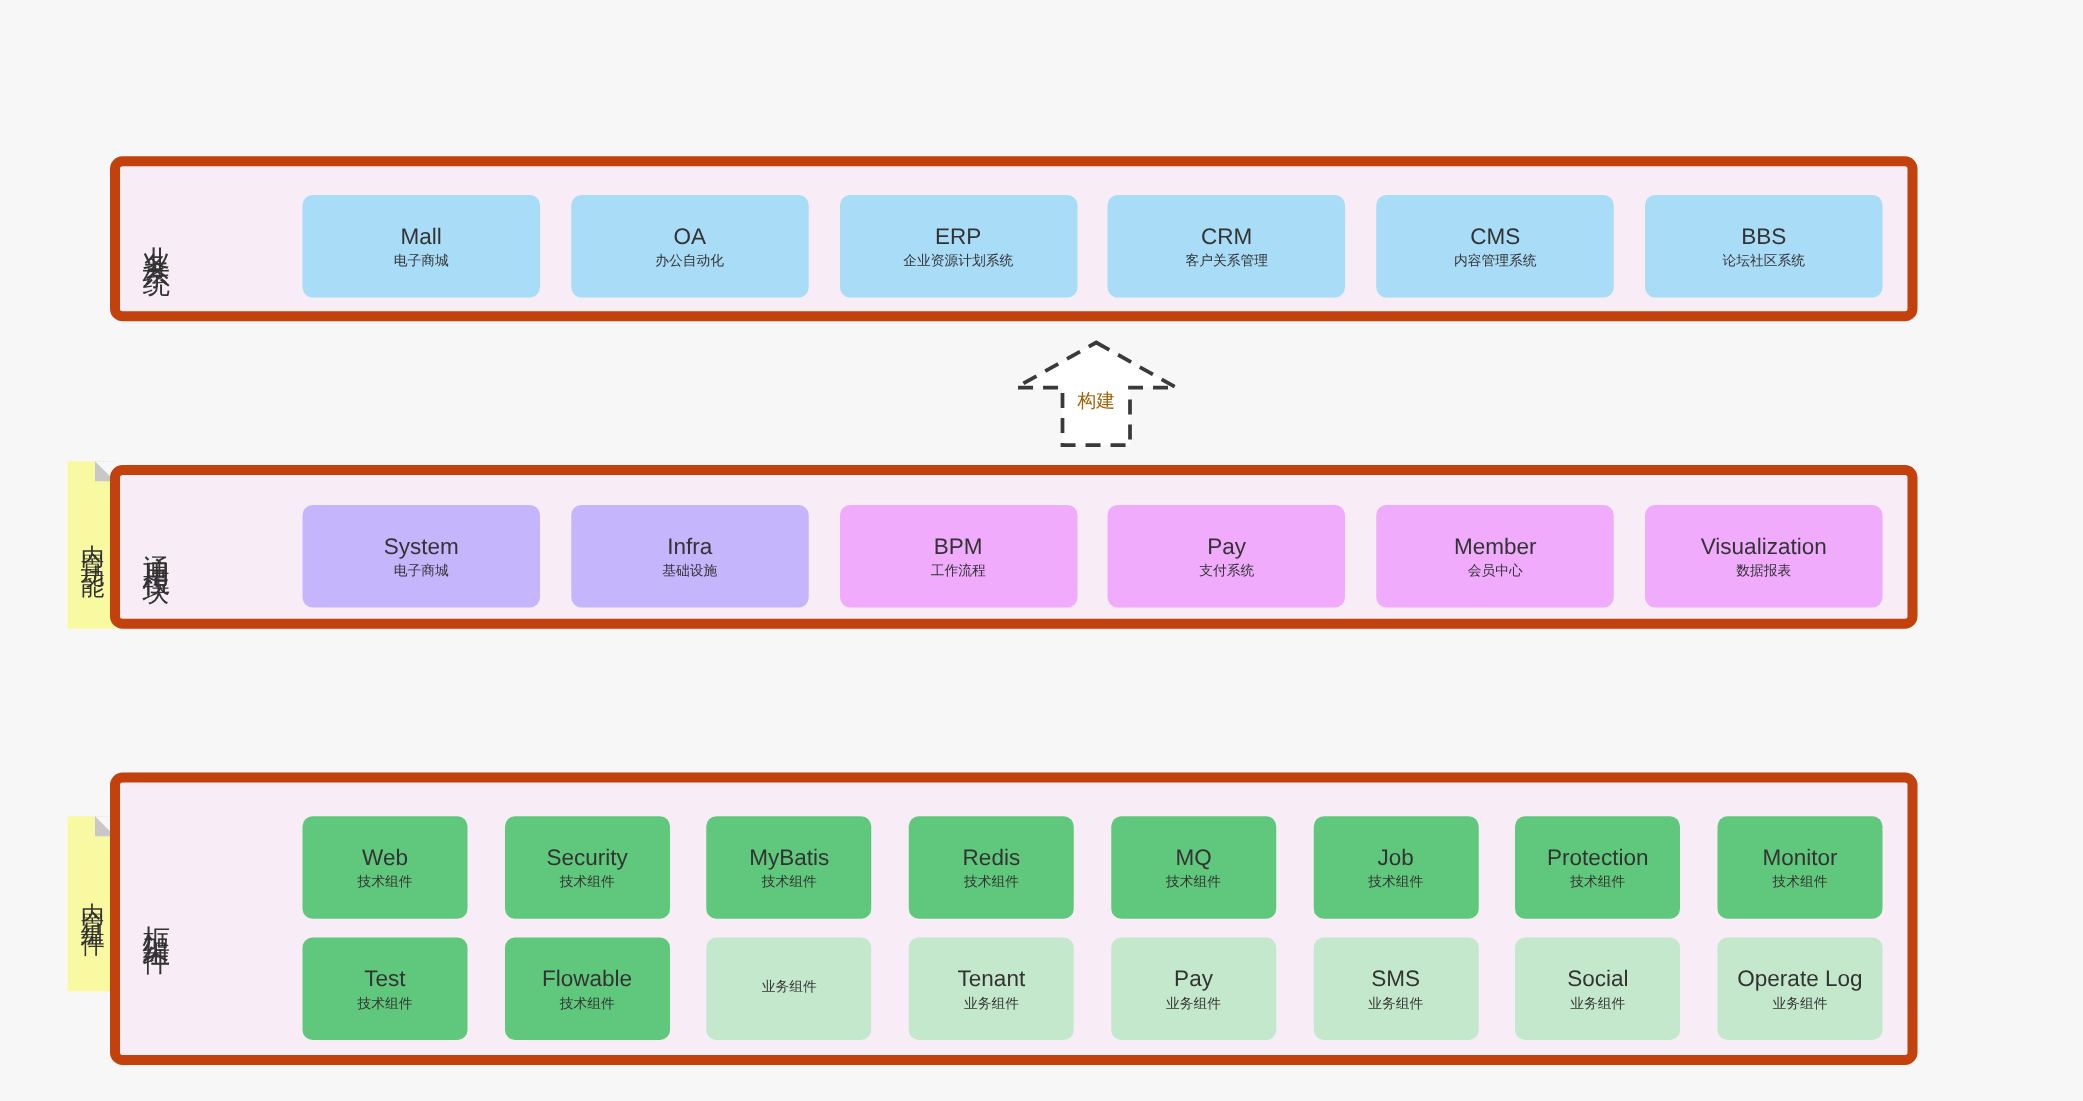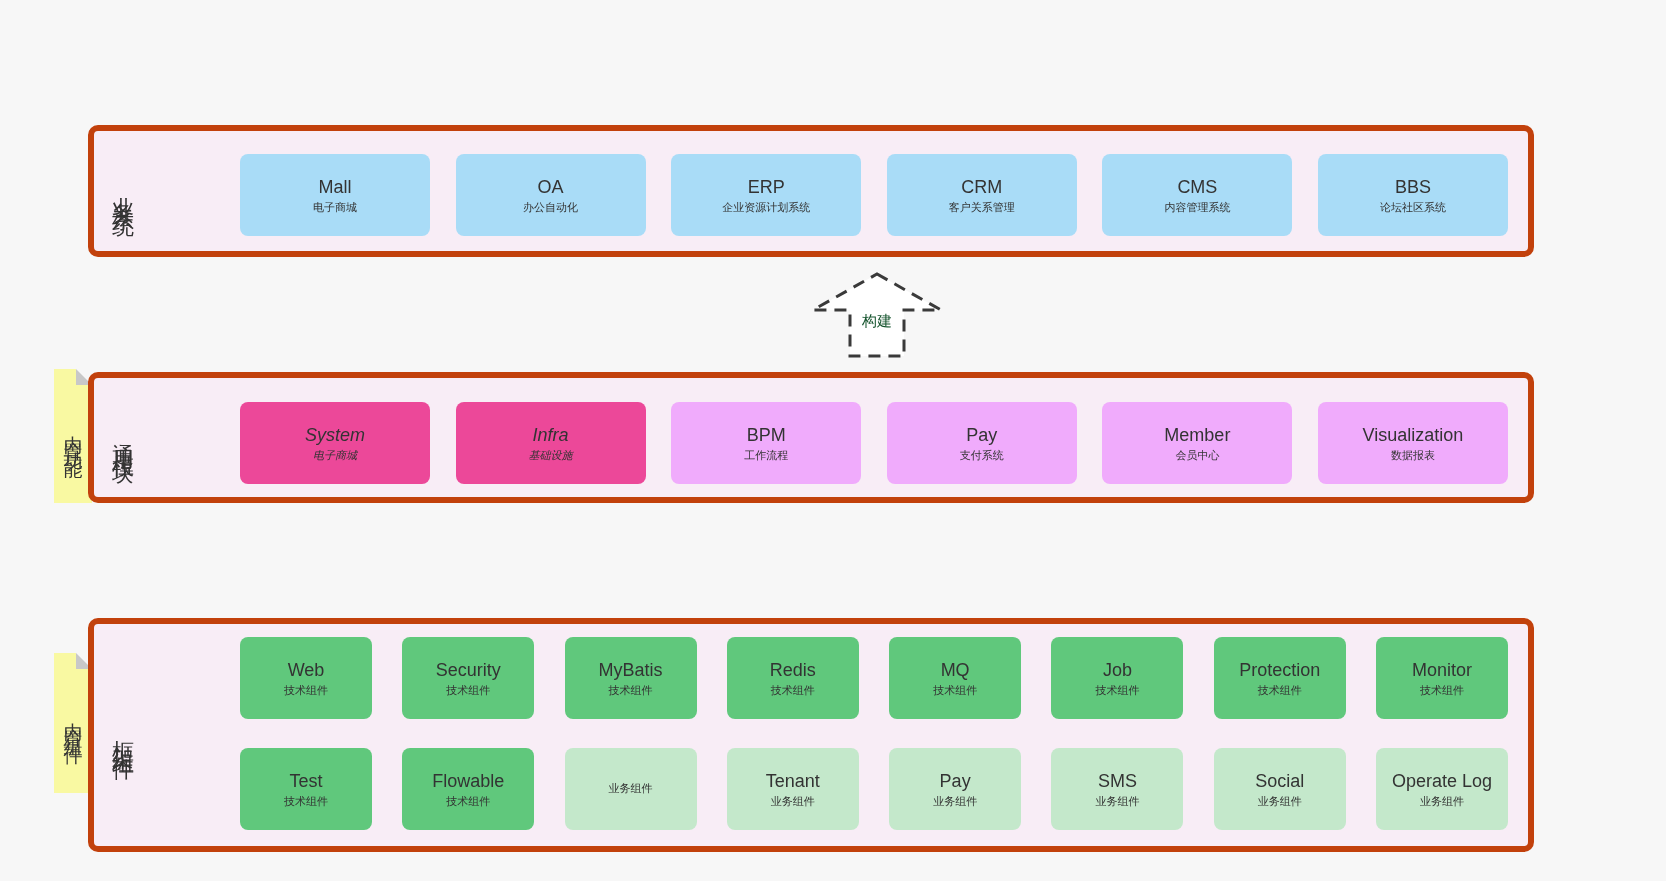--- a/index.html
+++ b/index.html
@@ -5,53 +5,53 @@
   html,body { margin:0; padding:0; }
   body { background:#f7f7f7; }
   .canvas {
     position:relative; width:1666px; height:881px;
     background:#f7f7f7; overflow:hidden;
     font-family:"Liberation Sans", sans-serif; color:#333333;
   }
   
   .panel {
     position:absolute; left:88px; width:1446px;
-    background:#f8edf6; border:6px solid #c2410c; border-radius:10px;
+    background:#f8edf6; border:8px solid #c2410c; border-radius:10px;
     box-sizing:border-box; z-index:2;
   }
   #panel-business  { top:125px; height:132px; }
   #panel-modules   { top:372px; height:131px; }
   #panel-framework { top:618px; height:234px; }
 
   .side-label {
     position:absolute; left:14px; top:50%; transform:translateY(-50%);
     writing-mode:vertical-rl; text-orientation:upright;
     font-size:22px; letter-spacing:6px; color:#333; white-space:nowrap;
   }
 
   .box-row {
     position:absolute; left:146px; right:20px;
     display:flex; justify-content:space-between;
   }
   #panel-business .box-row { top:23px; }
   #panel-modules  .box-row { top:24px; }
-  #panel-framework .row-1  { top:13px; }
+  #panel-framework .row-1  { top:27px; }
   #panel-framework .row-2  { top:124px; }
 
   .box {
     height:82px; border-radius:8px;
     display:flex; flex-direction:column; align-items:center; justify-content:center;
     text-align:center; line-height:1.4; box-sizing:border-box; padding:2px 4px;
   }
   .w-lg { width:190px; }
   .w-sm { width:132px; }
   .box .title    { font-size:18px; }
   .box .subtitle { font-size:11px; }
   .blue        { background:#a9dcf7; }
-  .red         { background:#ec4899;font-style:italic; }
+  .red         { background:#c4b5fd; }
   .pink        { background:#f0abfc; }
   .green       { background:#60c87c; }
   .light-green { background:#c4e8cb; }
 
   
   .sticky {
     position:absolute; left:54px; width:38px;
     background:#f9f9a2; z-index:1;
   }
   #sticky-modules   { top:369px; height:134px; }
@@ -67,21 +67,21 @@
     font-size:19px; letter-spacing:8px; white-space:nowrap; color:#333;
   }
 
   
   .block-arrow { position:absolute; width:134px; height:88px; z-index:1; }
   #arrow-build     { left:810px; top:271px; }
   #arrow-implement { left:825px; top:517px; }
   .block-arrow svg { display:block; width:100%; height:100%; }
   .arrow-label {
     position:absolute; left:50%; top:57%; transform:translate(-50%,-50%);
-    font-size:15px; color:#14532d; background:#ffffff; padding:0 2px; white-space:nowrap;
+    font-size:15px; color:#a16207; background:#ffffff; padding:0 2px; white-space:nowrap;
   }
 </style>
 </head>
 <body>
 
 <div class="canvas">
 
   <div class="sticky" id="sticky-modules">
     <span class="fold"></span>
     <span class="sticky-label">内置功能</span>

